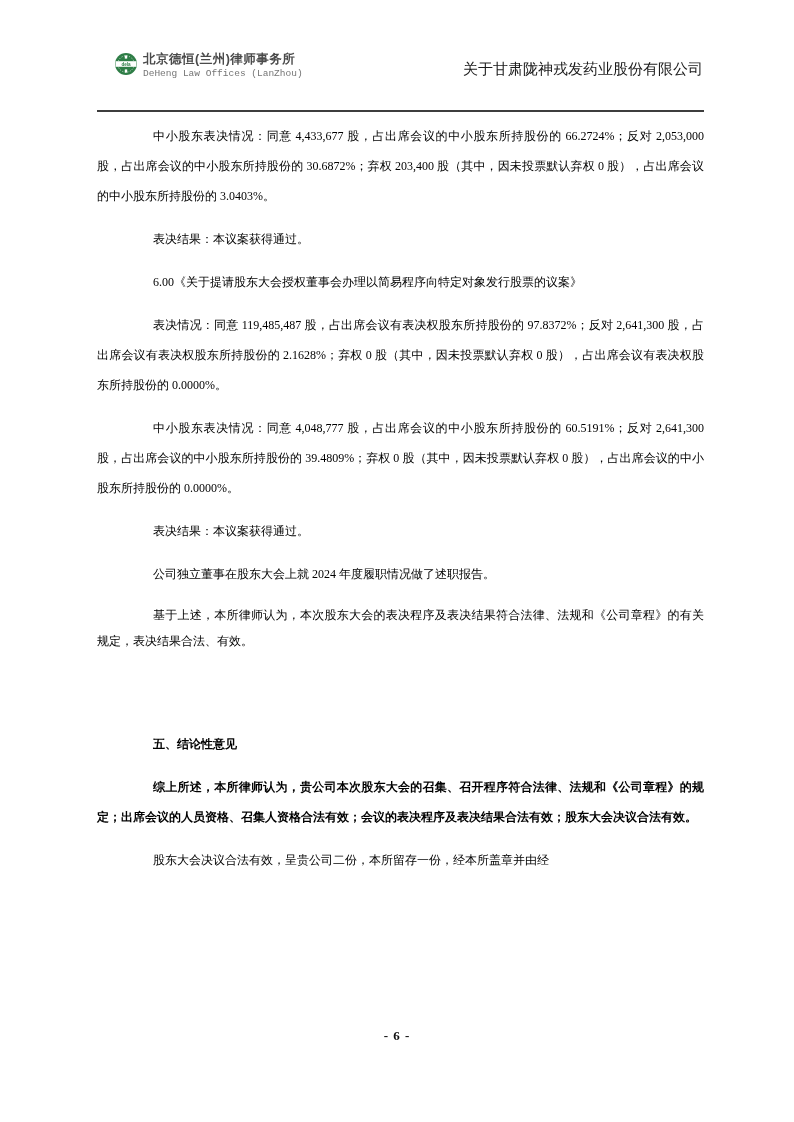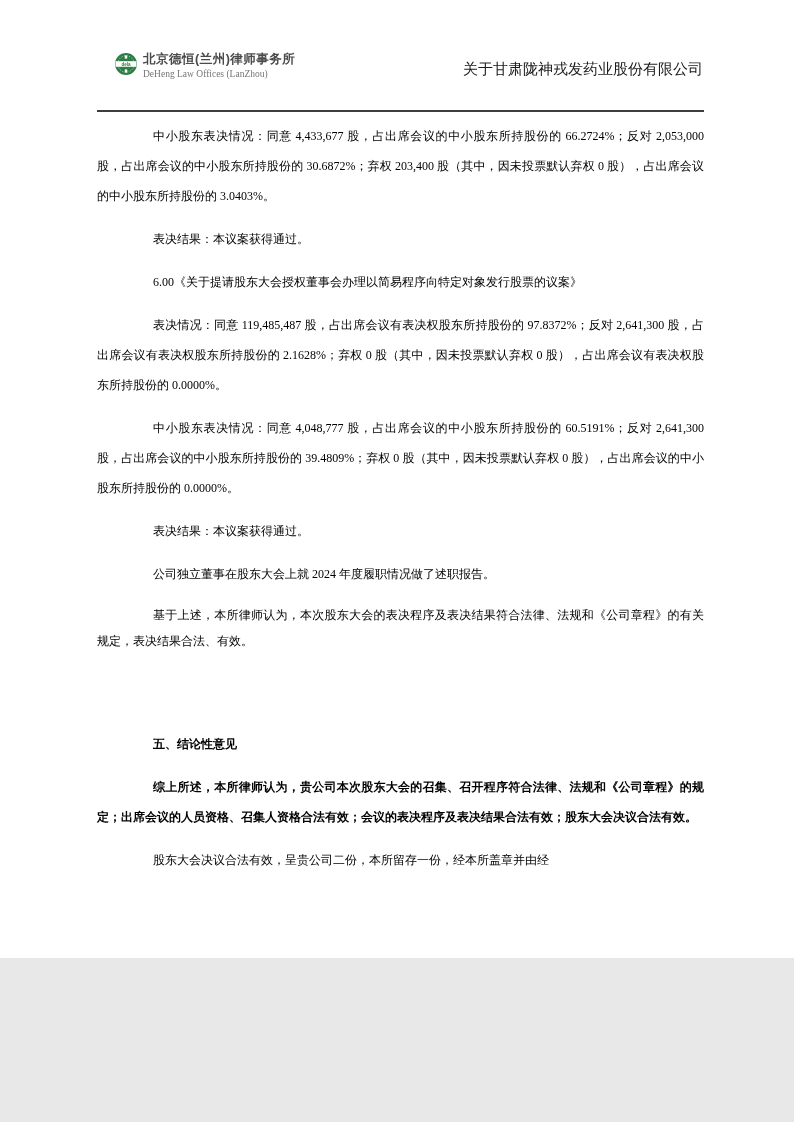--- a/index.html
+++ b/index.html
@@ -1,19 +1,19 @@
 <!DOCTYPE html>
 <html><head>
 <meta charset="utf-8">
 <style>
   html, body { margin: 0; padding: 0; background: #e8e8e8; }
   .page {
     position: relative;
     width: 794px;
-    height: 958px;
+    height: 1122px;
     margin: 0 auto;
     background: #ffffff;
     overflow: hidden;
     font-family: "Liberation Serif", "DejaVu Serif", serif;
     color: #000;
   }
 
   
   .header-left {
     position: absolute;
@@ -27,21 +27,21 @@
   .brand-text { display: flex; flex-direction: column; }
   .brand-cn {
     font-family: "Liberation Sans", "DejaVu Sans", sans-serif;
     font-weight: bold;
     font-size: 12.5px;
     color: #4a4a4a;
     letter-spacing: 0.5px;
     line-height: 15px;
   }
   .brand-en {
-    font-family: Liberation Serif, serif;
+    font-family: Liberation Mono, monospace;
     font-size: 9.5px;
     color: #757575;
     line-height: 12px;
     margin-top: 1px;
   }
   .header-right {
     position: absolute;
     top: 54px;
     right: 91px;
     text-align: right;

